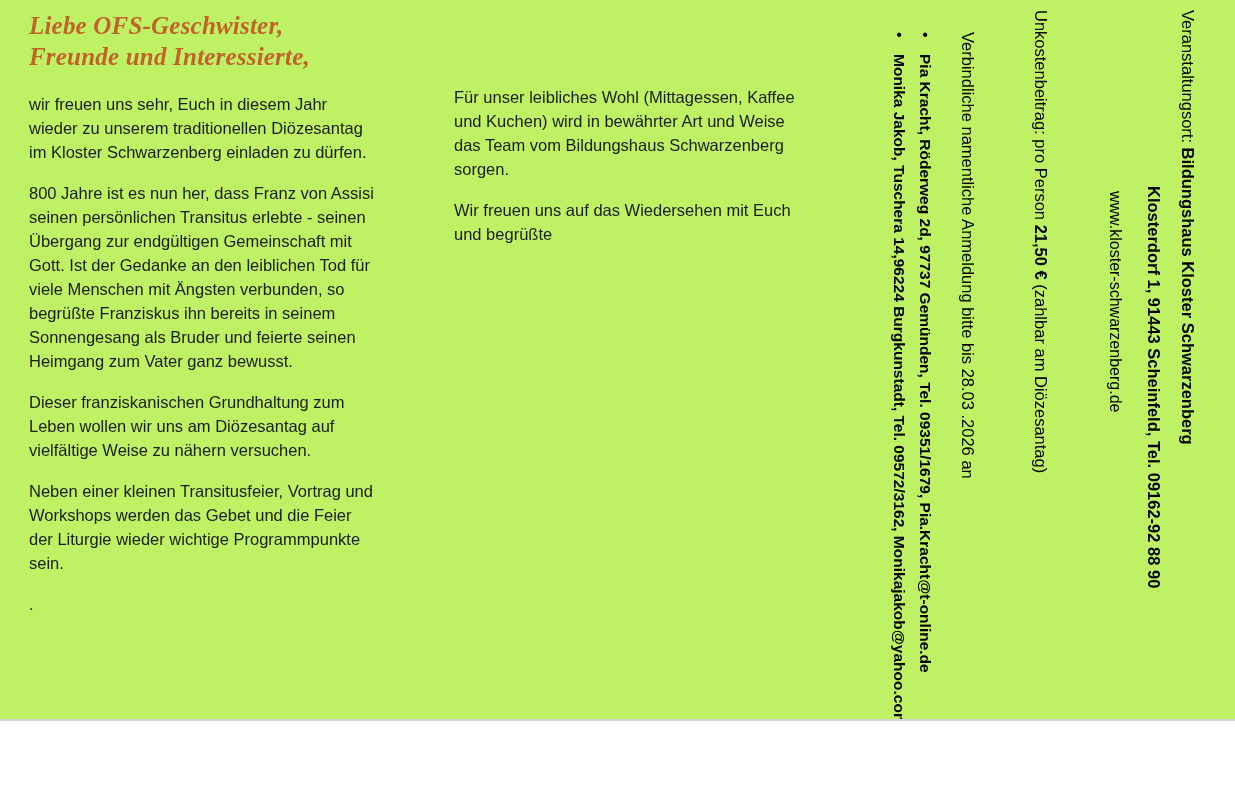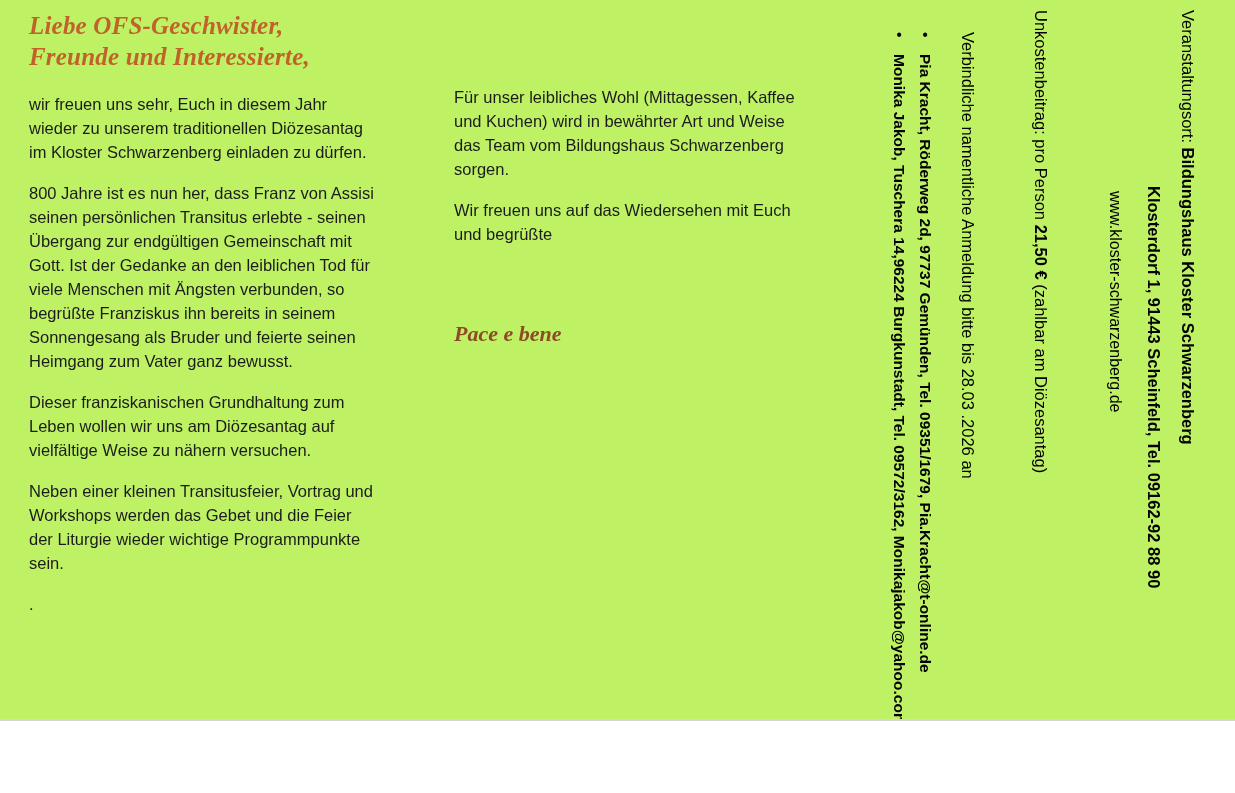--- a/index.html
+++ b/index.html
@@ -147,21 +147,20 @@
     <p class="body-par">800 Jahre ist es nun her, dass Franz von Assisi seinen persönlichen Transitus erlebte - seinen Übergang zur endgültigen Gemeinschaft mit Gott. Ist der Gedanke an den leiblichen Tod für viele Menschen mit Ängsten verbunden, so begrüßte Franziskus ihn bereits in seinem Sonnengesang als Bruder und feierte seinen Heimgang zum Vater ganz bewusst.</p>
     <p class="body-par">Dieser franziskanischen Grundhaltung zum Leben wollen wir uns am Diözesantag auf vielfältige Weise zu nähern versuchen.</p>
     <p class="body-par">Neben einer kleinen Transitusfeier, Vortrag und Workshops werden das Gebet und die Feier der Liturgie wieder wichtige Programmpunkte sein.</p>
     <p class="trailing-dot">.</p>
   </div>
 
   <div class="col-mid">
     <p class="body-par">Für unser leibliches Wohl (Mittagessen, Kaffee und Kuchen) wird in bewährter Art und Weise das Team vom Bildungshaus Schwarzenberg sorgen.</p>
     <p class="body-par">Wir freuen uns auf das Wiedersehen mit Euch und begrüßte</p>
     <div class="spacer-a"></div>
-    <p class="script-line">Pace e bene</p>
     <div class="spacer-b"></div>
   </div>
 
 
   <div class="rot" id="rot-veranstaltungsort">
     <span class="n">Veranstaltungsort: </span><span class="b">Bildungshaus Kloster Schwarzenberg</span>
   </div>
 
   <div class="rot" id="rot-adresse">Klosterdorf 1, 91443 Scheinfeld, Tel. 09162-92 88 90</div>
 

